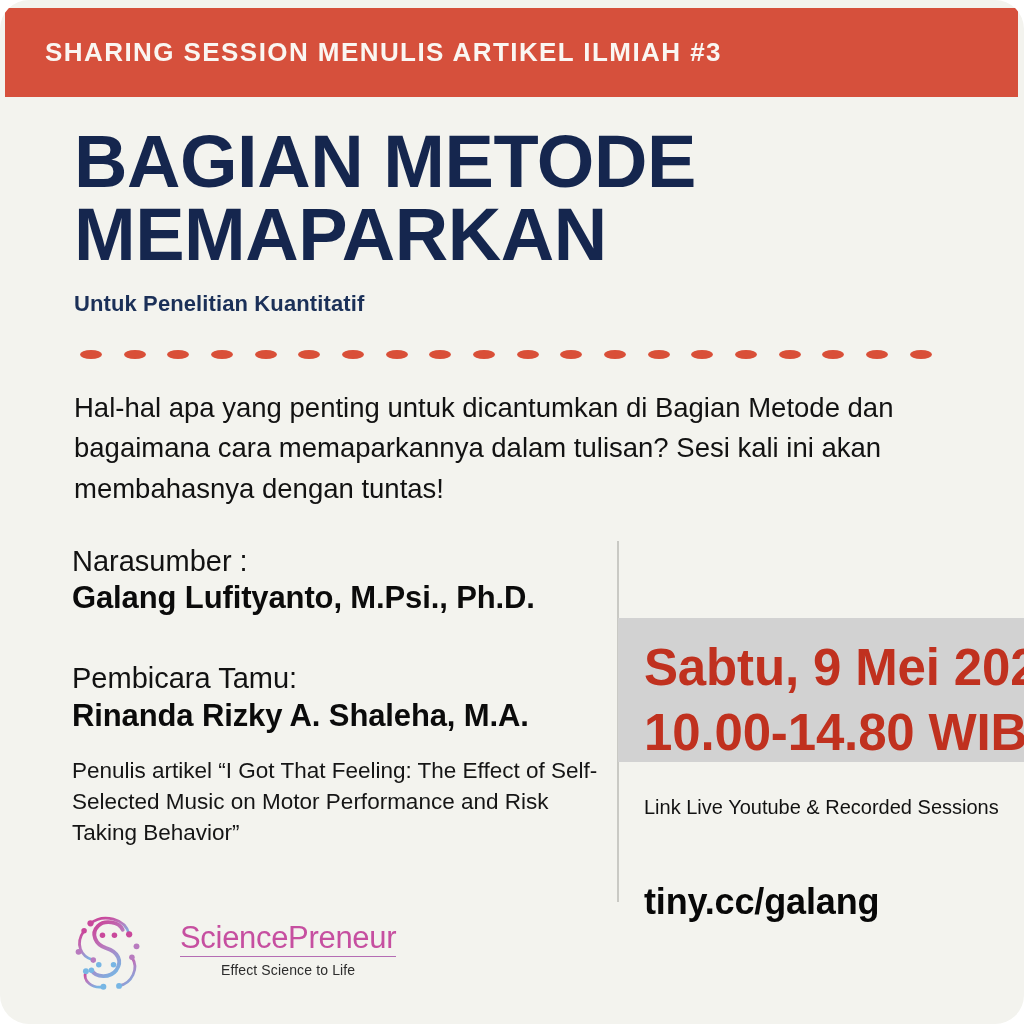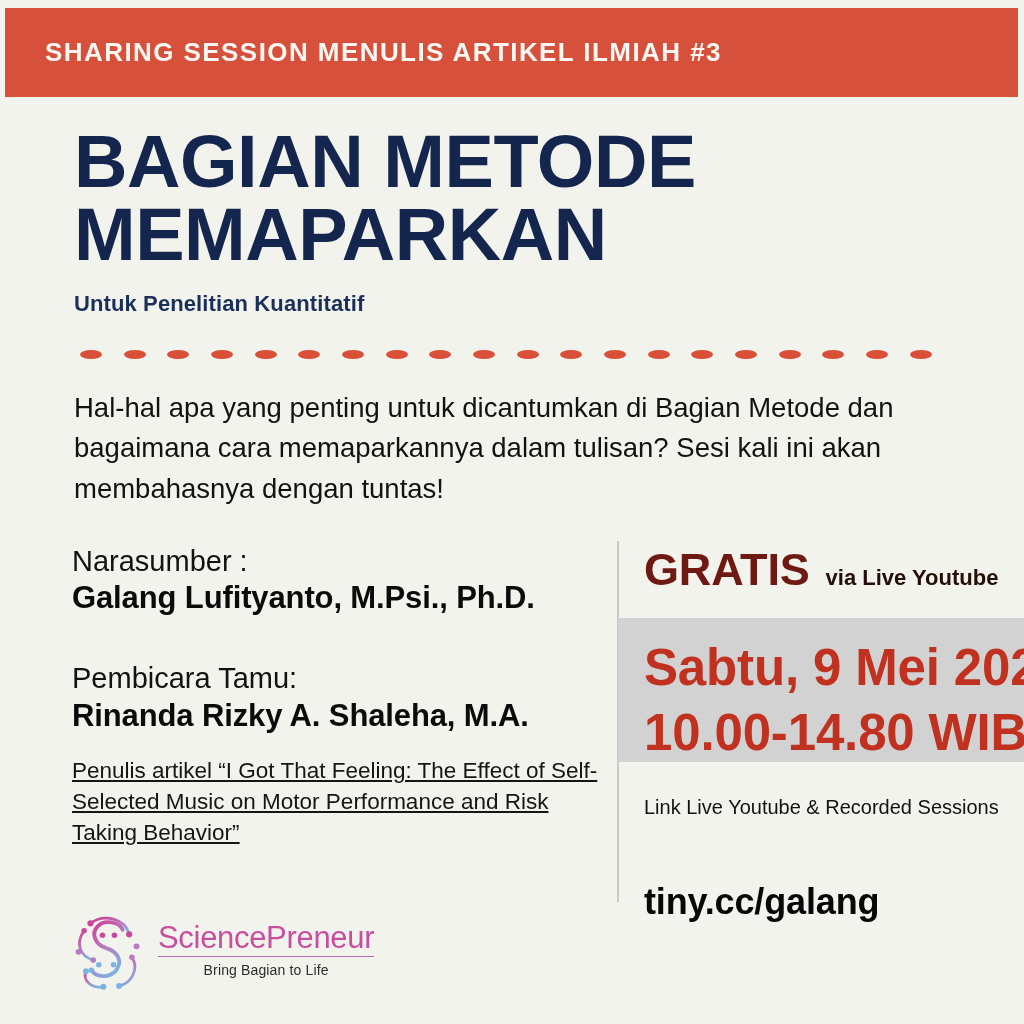--- a/index.html
+++ b/index.html
@@ -8,20 +8,21 @@
     padding: 0;
     background: #ffffff;
   }
   .poster {
     position: relative;
     width: 1024px;
     height: 1024px;
     background: #F3F3EE;
     overflow: hidden;
     font-family: "Liberation Sans", sans-serif;
+    border-radius: 29px;
     -webkit-font-smoothing: antialiased;
   }
 
   
   .banner {
     position: absolute;
     left: 5px;
     top: 8px;
     width: 1013px;
     height: 89px;
@@ -117,21 +118,20 @@
     white-space: nowrap;
     letter-spacing: -0.004em;
   }
   .speaker-gap { height: 44px; }
   .article-note {
     margin-top: 22px;
     color: #151515;
     font-size: 22.5px;
     line-height: 1.37;
     font-weight: 400;
-    text-decoration: underline;
   }
 
   
   .v-divider {
     position: absolute;
     left: 617px;
     top: 541px;
     width: 2px;
     height: 361px;
     background: #C9C9C4;
@@ -213,21 +213,21 @@
     height: 96px;
     display: flex;
     align-items: center;
   }
   .logo-mark {
     width: 92px;
     height: 92px;
     flex: 0 0 auto;
   }
   .logo-text {
-    margin-left: 4px;
+    margin-left: 26px;
     display: flex;
     flex-direction: column;
     align-items: center;
   }
   .logo-word {
     font-size: 31px;
     color: #C64FA0;
     font-weight: 400;
     letter-spacing: -0.01em;
     line-height: 1;
@@ -297,24 +297,20 @@
     <div>
       <div class="role-label">Pembicara Tamu:</div>
       <div class="person-name">Rinanda Rizky A. Shaleha, M.A.</div>
     </div>
     <div class="article-note">Penulis artikel  “I Got That Feeling: The Effect of Self-Selected Music on Motor Performance and Risk Taking Behavior”</div>
   </div>
 
   <div class="v-divider"></div>
 
   <div class="right-col">
-    <div class="gratis-row">
-      <span class="gratis">GRATIS</span>
-      <span class="via-live">via Live Youtube</span>
-    </div>
     <div class="date-box">
       <div class="date-line">Sabtu, 9 Mei 2020</div>
       <div class="date-line">10.00-14.80 WIB</div>
     </div>
     <div class="link-label">Link Live Youtube &amp; Recorded Sessions</div>
     <div class="link-url">tiny.cc/galang</div>
   </div>
 
   <div class="logo">
     <span class="logo-mark">
@@ -359,17 +355,17 @@
           <circle cx="62" cy="89" r="3.2"></circle>
           <circle cx="40" cy="66" r="3"></circle>
           <circle cx="56" cy="66" r="3"></circle>
           <circle cx="32" cy="72" r="3"></circle>
         </g>
       </svg>
     </span>
     <span class="logo-text">
       <span class="logo-word">SciencePreneur</span>
       <span class="logo-underline"></span>
-      <span class="logo-tagline">Bring Bagian to Life</span>
+      <span class="logo-tagline">Effect Science to Life</span>
     </span>
   </div>
 
 </div>
 
 </body></html>

